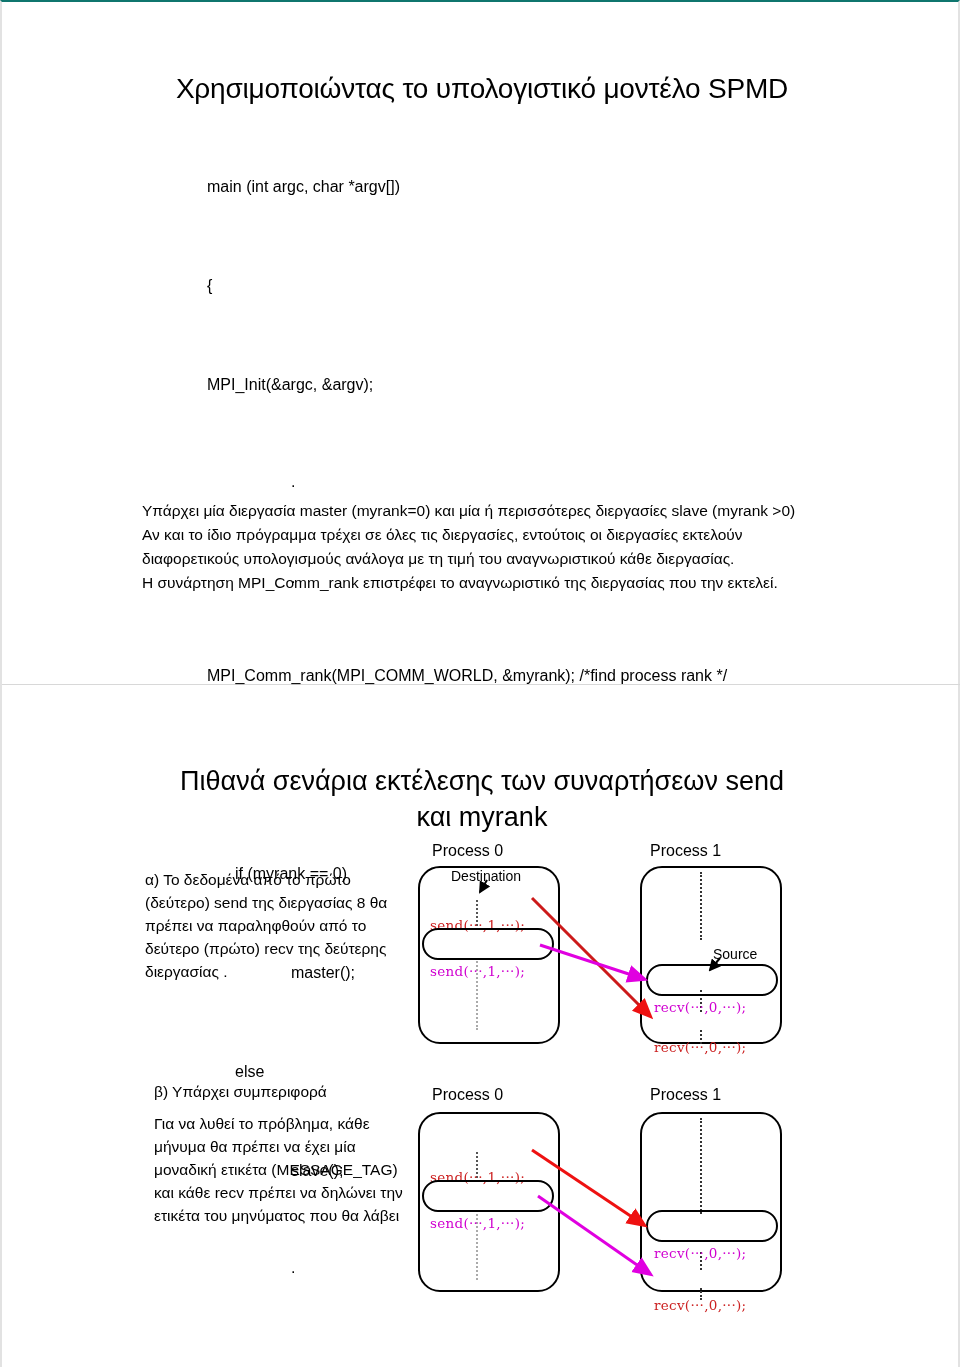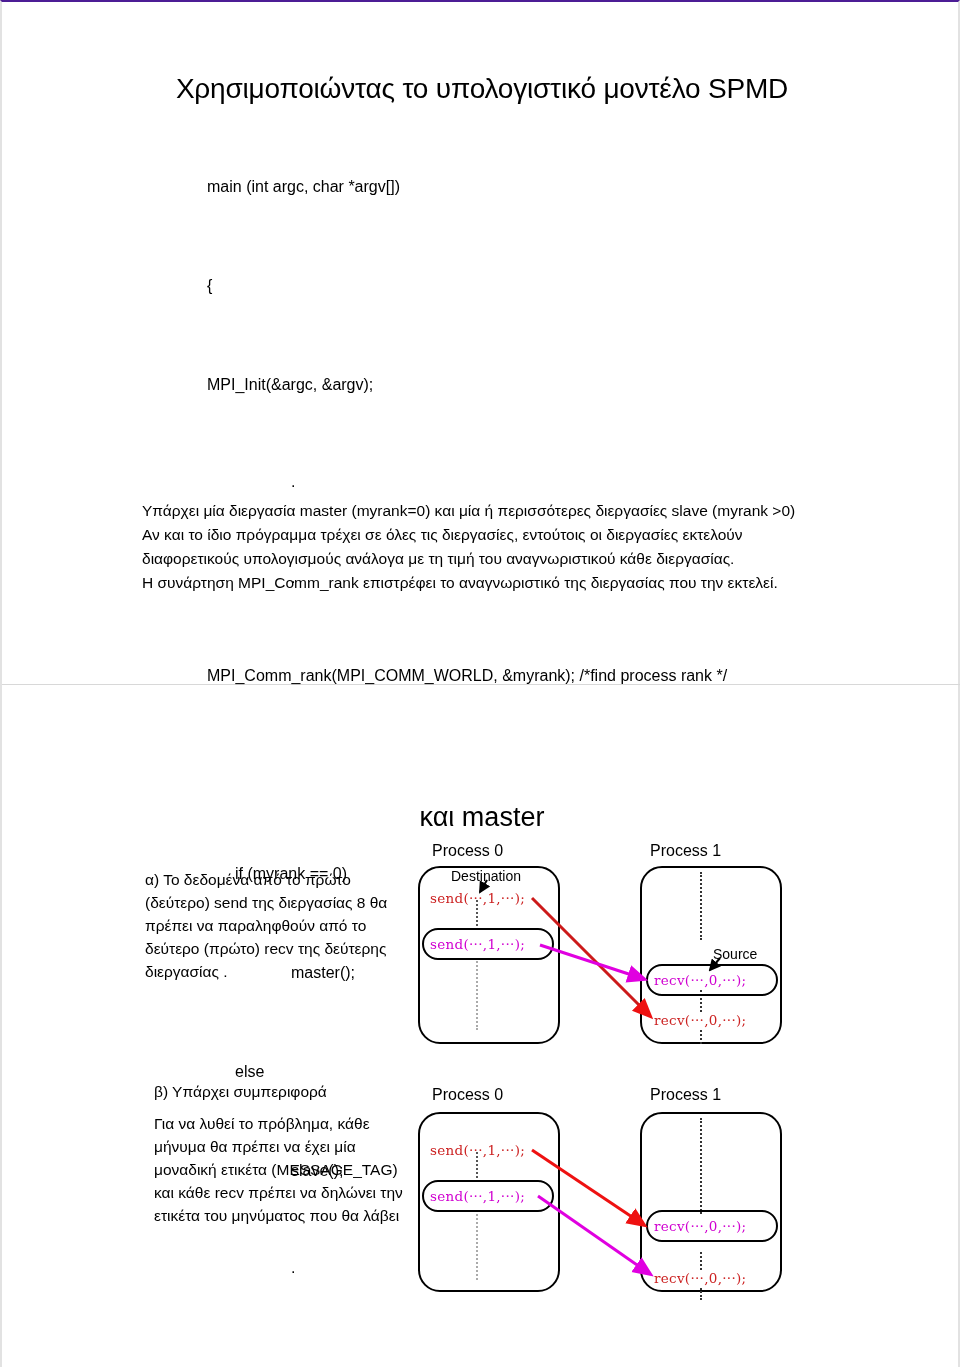--- a/index.html
+++ b/index.html
@@ -14,21 +14,21 @@
     color: #000000;
     position: relative;
     overflow: hidden;
   }
   .page {
     position: absolute;
     left: 0; top: 0;
     width: 960px;
     height: 1367px;
     box-sizing: border-box;
-    border-top: 2px solid #4c1d95;
+    border-top: 2px solid #0f766e;
     border-left: 2px solid #e2e2e2;
     border-right: 2px solid #e2e2e2;
     background: #fff;
   }
 
   
   .slide1 {
     position: absolute;
     left: 0; top: 0;
     width: 960px;
@@ -117,20 +117,21 @@
     border-radius: 22px;
     background: transparent;
     box-sizing: border-box;
   }
   .code-mono {
     position: absolute;
     font-family: "DejaVu Serif", "Liberation Serif", serif;
     font-size: 13.5px;
     white-space: nowrap;
     letter-spacing: 0.3px;
+    margin-top: 27px;
   }
   .c-red { color: #cc2222; }
   .c-magenta { color: #d000d0; }
   .pill {
     position: absolute;
     border: 2.5px solid #000;
     border-radius: 16px;
     box-sizing: border-box;
     background: transparent;
   }
@@ -181,22 +182,22 @@
     <div class="para-block">
       <p>Υπάρχει μία διεργασία master (myrank=0) και μία ή περισσότερες διεργασίες slave (myrank &gt;0)</p>
       <p>Αν και το ίδιο πρόγραμμα τρέχει σε όλες τις διεργασίες, εντούτοις οι διεργασίες εκτελούν διαφορετικούς υπολογισμούς ανάλογα με τη τιμή του αναγνωριστικού κάθε διεργασίας.</p>
       <p>Η συνάρτηση MPI_Comm_rank επιστρέφει το αναγνωριστικό της διεργασίας που την εκτελεί.</p>
     </div>
   </section>
 
   <section class="slide2">
 
     <h1 class="slide2-title">
-      <br>
-      <span>και master</span>
+      <span>Πιθανά σενάρια εκτέλεσης των συναρτήσεων send</span><br>
+      <span>και myrank</span>
     </h1>
 
     <div class="caption caption-a">α) Το δεδομένα από το πρώτο (δεύτερο) send της διεργασίας 8 θα πρέπει να παραληφθούν από το δεύτερο (πρώτο) recv της δεύτερης διεργασίας .</div>
 
     <div class="caption caption-b-head">β) Υπάρχει συμπεριφορά</div>
 
     <div class="caption caption-b">Για να λυθεί το πρόβλημα, κάθε μήνυμα θα πρέπει να έχει μία μοναδική ετικέτα (MESSAGE_TAG) και κάθε recv πρέπει να δηλώνει την ετικέτα του μηνύματος που θα λάβει</div>
 
     <div class="diagram diag1">
 

